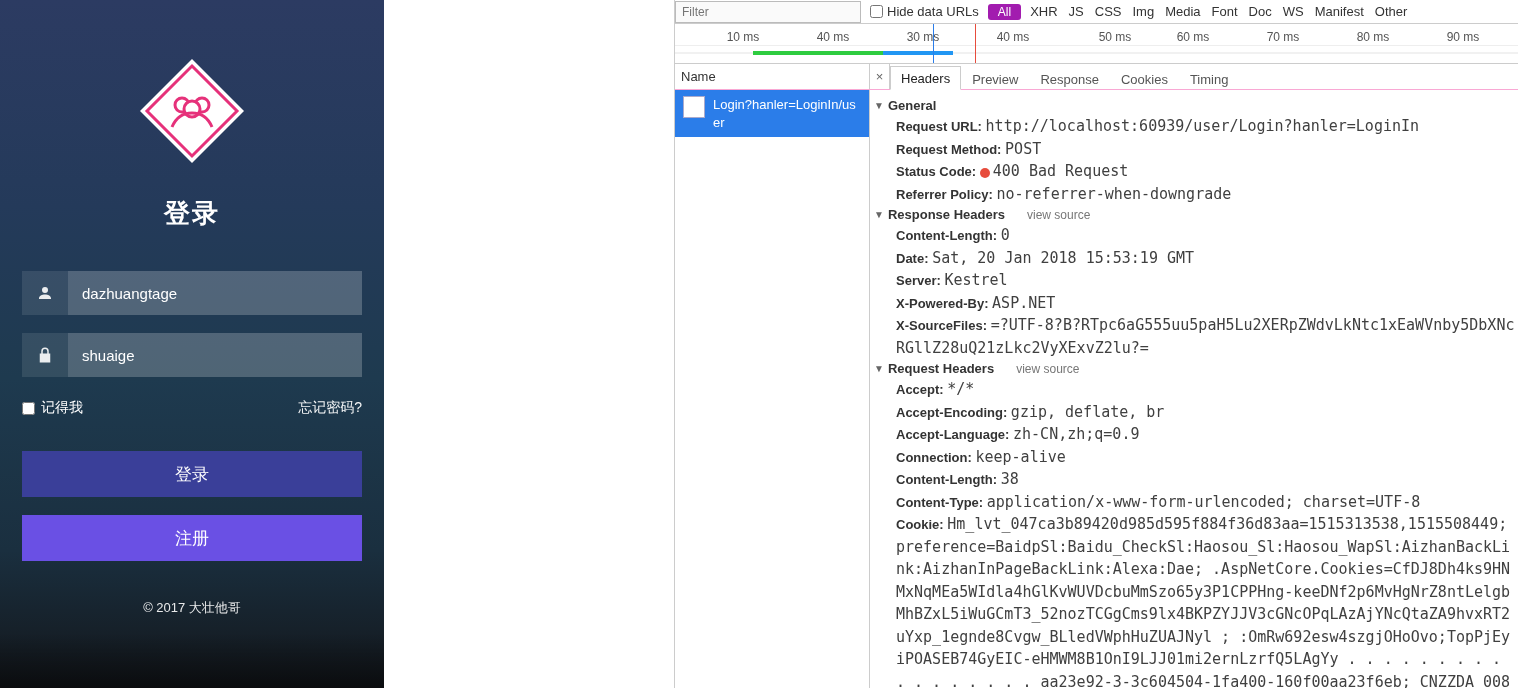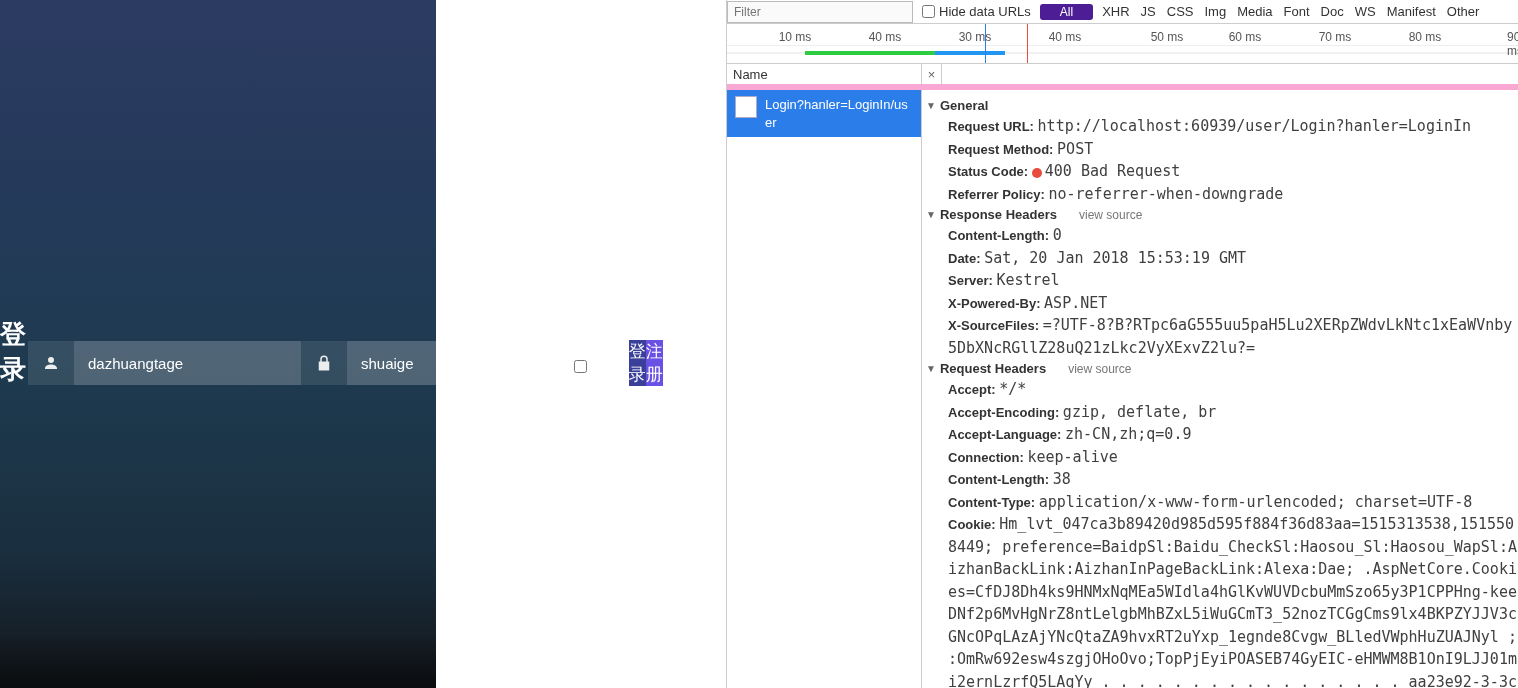--- a/index.html
+++ b/index.html
@@ -1,20 +1,20 @@
 <!DOCTYPE html>
 <html><head>
 <meta charset="utf-8">
 <style>
 * { box-sizing: border-box; margin: 0; padding: 0; }
 html, body { width: 1518px; height: 688px; font-family: "Segoe UI", Arial, sans-serif; overflow: hidden; background: #fff; }
 body { display: flex; }
 
 
-.login-pane { width: 436px; height: 100%; background: linear-gradient(180deg,#2c3b62 0%,#243a5a 30%,#1e3a4f 55%,#1a2f3f 80%,#13161a 100%); display: flex; flex-direction: row; align-items: center; position: relative; color: #fff; padding-top: 56px; }
+.login-pane { width: 384px; height: 100%; background: linear-gradient(180deg,#2c3b62 0%,#243a5a 30%,#1e3a4f 55%,#1a2f3f 80%,#13161a 100%); display: flex; flex-direction: column; align-items: center; position: relative; color: #fff; padding-top: 56px; }
 .gap { width: 290px; height: 100%; background: #fff; }
 
 
 .logo { width: 110px; height: 110px; position: relative; margin-bottom: 30px; }
 .logo svg { position:absolute; inset:0; }
 
 .login-title { font-size: 26px; font-weight: 600; letter-spacing: 2px; margin-bottom: 40px; }
 
 .input-row { width: 340px; height: 44px; display: flex; margin-bottom: 18px; }
 .input-icon { width: 46px; height: 100%; background: rgba(255,255,255,0.10); display:flex; align-items:center; justify-content:center; }
@@ -34,35 +34,35 @@
 .copyright { font-size:13px; color:#fff; opacity:0.9; margin-top: 20px; }
 
 .login-bottom { position:absolute; left:0; right:0; bottom:0; height:55px; background:linear-gradient(180deg,rgba(0,0,0,0) 0%, rgba(0,0,0,0.45) 100%); }
 
 
 .devtools { flex:1; height:100%; display:flex; flex-direction:column; background:#fff; border-left:1px solid #ccc; }
 
 .filter-bar { height:24px; border-bottom:1px solid #ccc; display:flex; align-items:center; font-size:13px; color:#333; gap:9px; padding-right:8px; }
 .filter-input { width:186px; height:22px; border:1px solid #bbb; background:#fafafa; color:#888; font-size:12px; padding:0 6px; outline:none; }
 .hide-urls { display:flex; align-items:center; gap:4px; }
-.pill-all { background:#4c1d95; color:#fff; padding:1px 20px; border-radius:3px; font-size:12px; }
+.pill-all { background:#a21caf; color:#fff; padding:1px 10px; border-radius:3px; font-size:12px; }
 .ftype { font-size:13px; color:#333; }
 
 .timeline { height:40px; border-bottom:1px solid #ccc; position:relative; font-size:12px; color:#555; }
 .timeline .tick { position:absolute; top:6px; transform:translateX(-50%); }
 .timeline .baseline { position:absolute; left:0; right:0; top:28px; height:2px; background:#f1f1f1; }
 .timeline .baseline::before { content:""; position:absolute; left:0; right:0; top:-7px; height:1px; background:#eee; }
 .timeline .seg { position:absolute; top:27px; height:4px; }
 .seg.green { background:#2ecc40; }
 .seg.blue { background:#2196f3; }
 .timeline .vline { position:absolute; top:0; bottom:0; width:1px; }
 .vline.blue { background:#2b7de9; }
 .vline.red { background:#e74c3c; }
 
-.hdr-row { height:26px; border-bottom:6px solid #f9a8d4; display:flex; align-items:stretch; font-size:13px; }
+.hdr-row { height:26px; border-bottom:1px solid #f9a8d4; display:flex; align-items:stretch; font-size:13px; }
 .name-col { width:195px; border-right:1px solid #ccc; display:flex; align-items:center; padding-left:6px; color:#333; }
 .close-x { width:20px; display:flex; align-items:center; justify-content:center; color:#666; cursor:pointer; border-right:1px solid #ccc; }
 .tabs { display:flex; align-items:flex-end; }
 .tab { padding:4px 10px 3px; font-size:13px; color:#555; cursor:pointer; border:1px solid transparent; border-bottom:none; position:relative; top:1px; }
 .tab.active { background:#fff; border:1px solid #ccc; border-bottom:1px solid #fff; color:#222; }
 
 .body-row { flex:1; display:flex; overflow:hidden; }
 .requests-col { width:195px; border-right:1px solid #ccc; }
 .req-item { display:flex; gap:8px; padding:6px 8px; background:#2b7de9; color:#fff; font-size:13px; line-height:1.35; }
 .req-thumb { width:22px; height:22px; background:#fff; border:1px solid #aac; flex:0 0 22px; }
@@ -157,20 +157,27 @@
         <div class="tick" style="left: 518px;">60 ms</div>
         <div class="tick" style="left: 608px;">70 ms</div>
         <div class="tick" style="left: 698px;">80 ms</div>
         <div class="tick" style="left: 788px;">90 ms</div>
       </div>
   </div>
 
   <div class="hdr-row">
     <div class="name-col">Name</div>
     <div class="close-x">×</div>
+    <div class="tabs" id="dtabs">
+        <div class="tab active">Headers</div>
+        <div class="tab">Preview</div>
+        <div class="tab">Response</div>
+        <div class="tab">Cookies</div>
+        <div class="tab">Timing</div>
+      </div>
   </div>
 
   <div class="body-row">
     <div class="requests-col">
       <div class="req-item">
         <div class="req-thumb"></div>
         <div class="req-text">Login?hanler=LoginIn/user</div>
       </div>
     </div>
     <div class="details-col" id="details">

